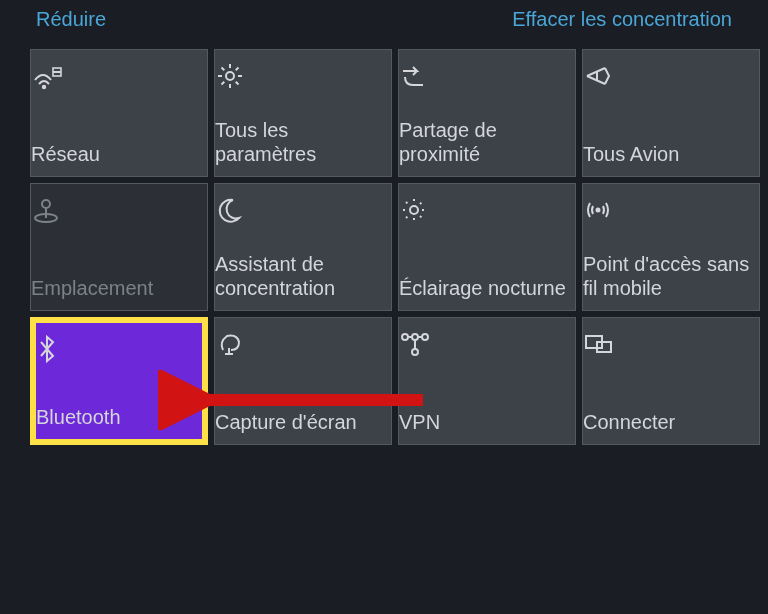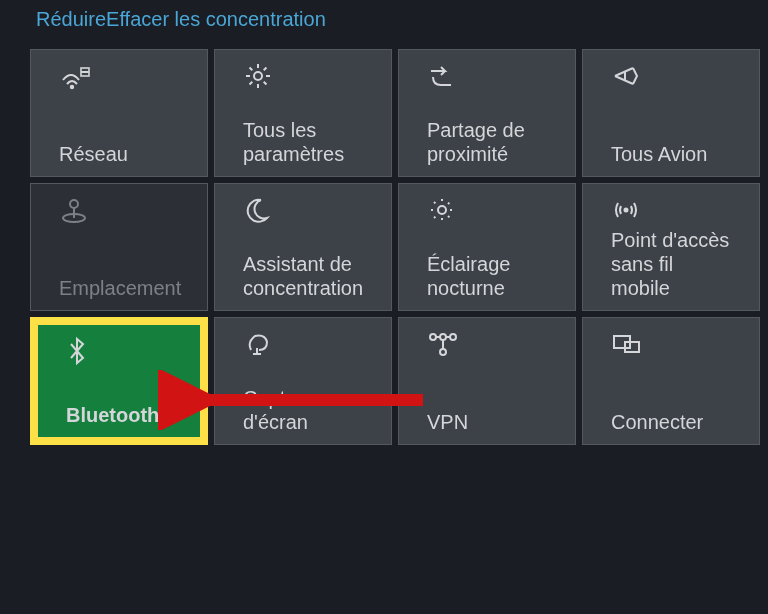--- a/index.html
+++ b/index.html
@@ -6,53 +6,53 @@
     body {
       width: 768px;
       height: 614px;
       background: #1a1e24;
       font-family: "Segoe UI", Arial, sans-serif;
       overflow: hidden;
       position: relative;
     }
     .header {
       display: flex;
+      justify-content: space-between;
       padding: 8px 36px 18px 36px;
     }
     .header-link {
       color: #4aa6d6;
       font-size: 20px;
       cursor: pointer;
     }
     .tiles {
       display: grid;
       grid-template-columns: repeat(4, 178px);
       grid-auto-rows: 128px;
       gap: 6px;
       padding: 0 30px;
     }
     .tile {
       background: #3d4148;
       border: 1px solid #545860;
-      padding: 10px 28px;
+      padding: 10px 0;
       display: flex;
       flex-direction: column;
       justify-content: space-between;
       cursor: pointer;
       color: #d4d6d9;
     }
     .tile.disabled {
       background: #2c3036;
       color: #7c8088;
       gap: 32px;
     }
     .tile.selected {
-      border: 8px solid #fde047;
-      background: #15803d;
-      font-weight: bold;
+      border: 6px solid #fde047;
+      background: #6d28d9;
     }
     .tile-icon {
       width: 32px;
       height: 32px;
       display: flex;
       align-items: center;
       justify-content: flex-start;
     }
     .tile-icon svg { stroke: #d4d6d9; fill: none; }
     .tile.disabled .tile-icon svg { stroke: #7c8088; }

